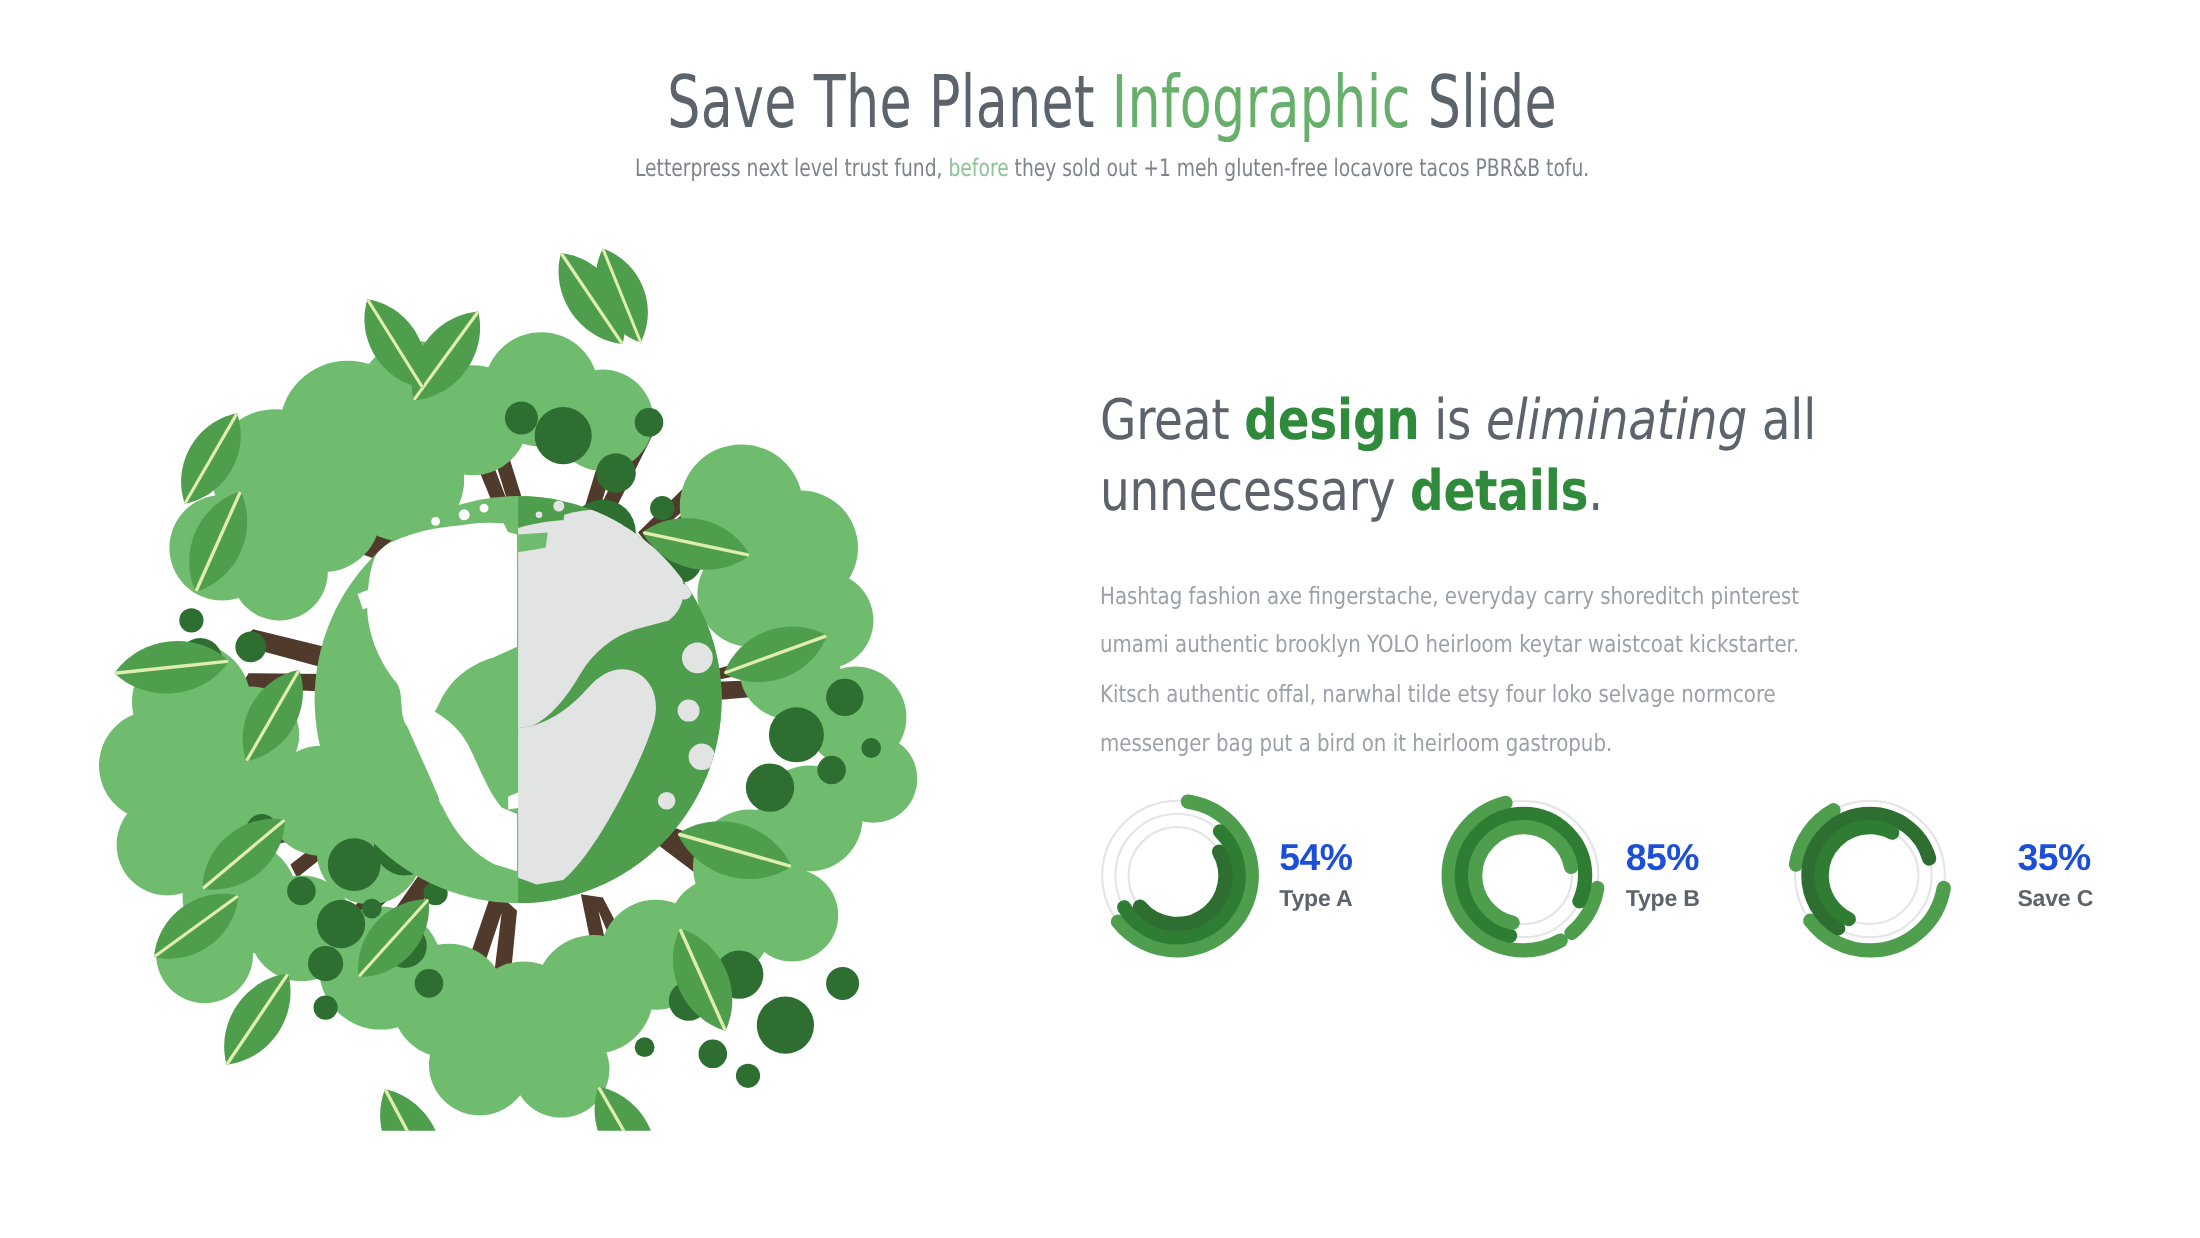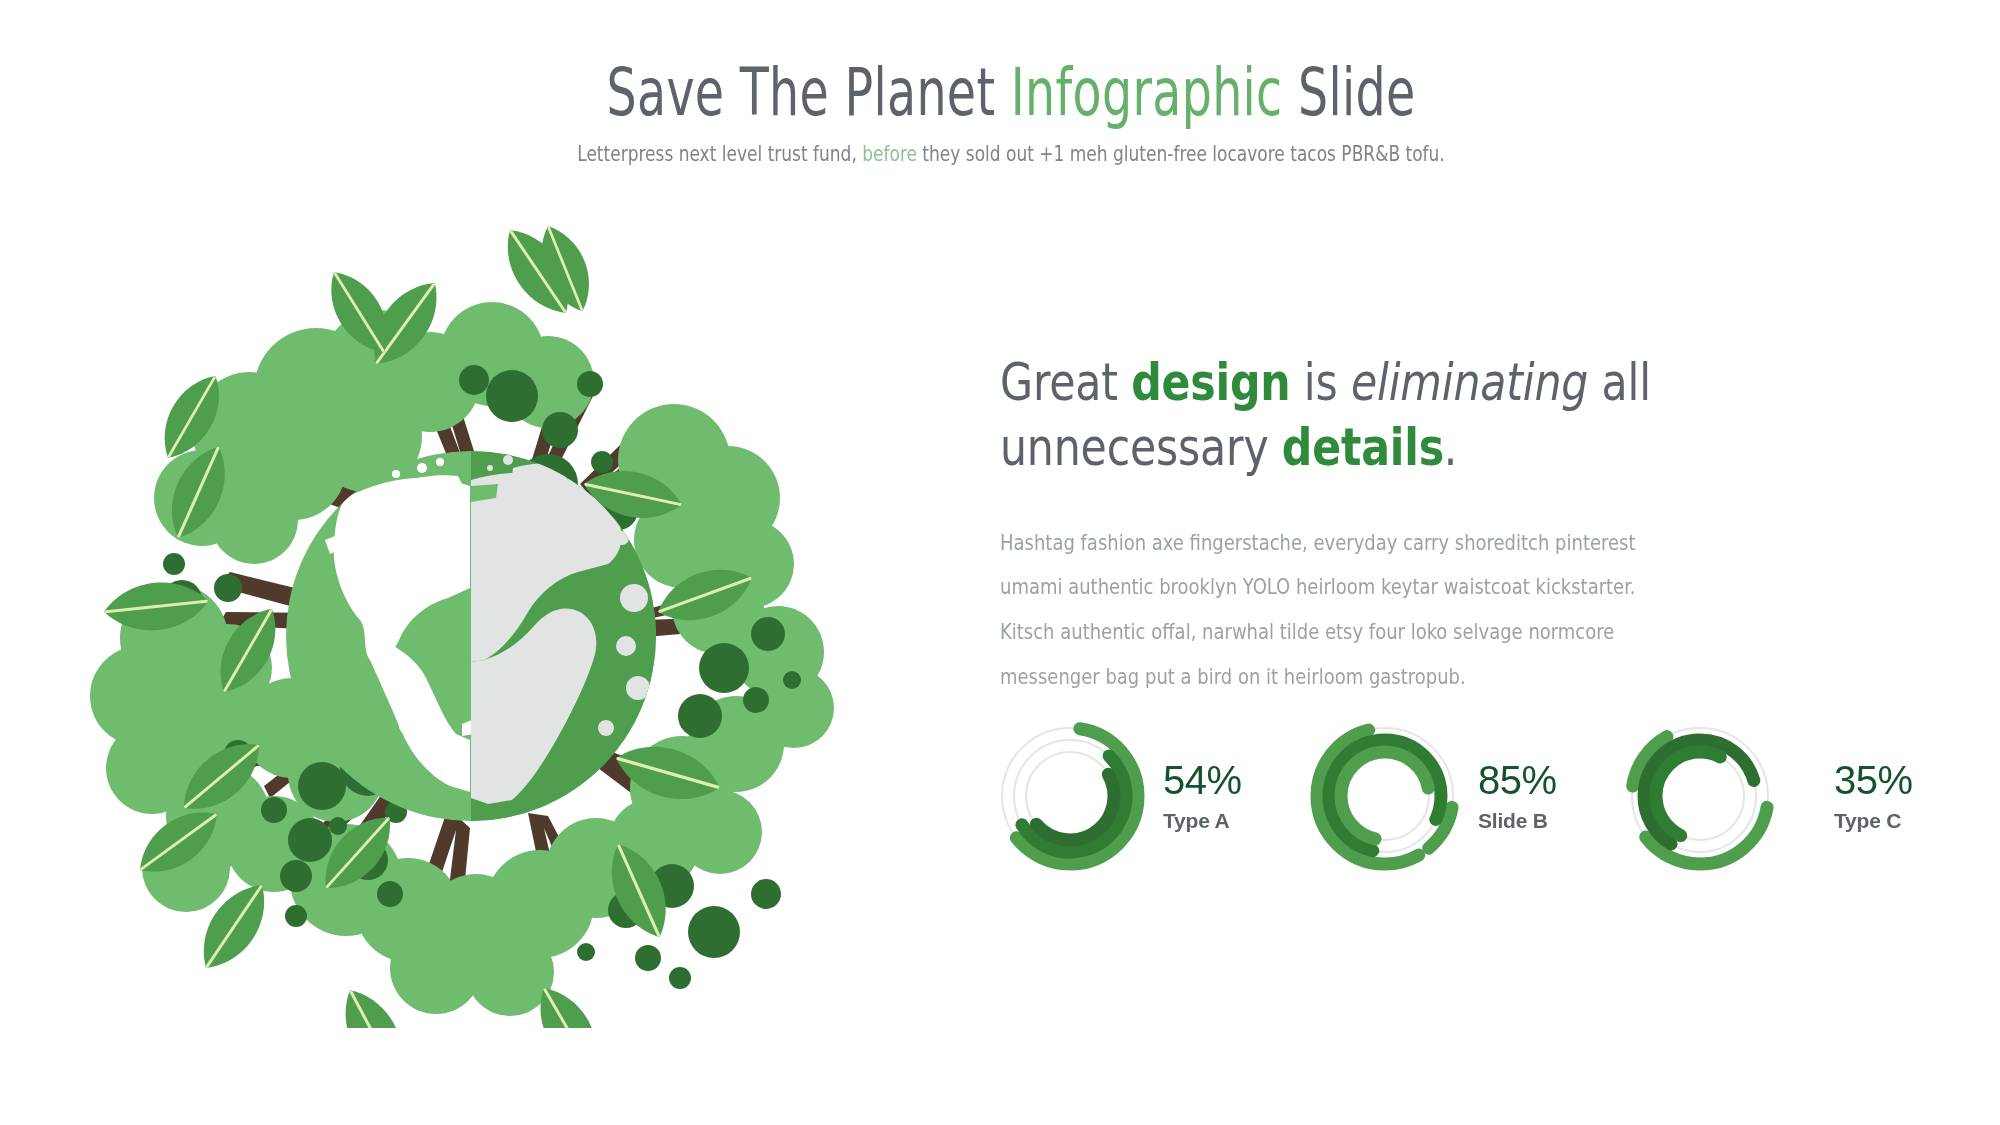--- a/index.html
+++ b/index.html
@@ -51,21 +51,21 @@
   .para div{white-space:nowrap;}
 
   
   .stats{position:absolute;left:995px;top:712px;width:920px;height:180px;}
   .stat{position:absolute;top:0;display:flex;align-items:center;height:168px;}
   .stat .rings{width:150px;height:150px;flex:0 0 150px;}
   .stat .rings svg{display:block;}
   .stat .txt{margin-left:18px;}
   .stat .pct{
     font-family:"Liberation Sans", sans-serif;
-    font-size:40px;font-weight:400;color:#14532d;line-height:1.06;
+    font-size:34px;font-weight:700;color:#1d4ed8;line-height:1.06;
     letter-spacing:-0.5px;
   }
   .stat .lbl{
     margin-top:8px;
     font-family:"Liberation Sans", sans-serif;
     font-size:21px;font-weight:700;color:#5c636b;letter-spacing:-0.2px;
   }
 </style>
 </head>
 <body>
@@ -370,21 +370,21 @@
             <circle cx="75" cy="75" r="68" stroke="#4e9e4e" stroke-width="13" stroke-dasharray="48 380" stroke-dashoffset="-118" transform="rotate(-90 75 75)"></circle>
 
             <circle cx="75" cy="75" r="56" stroke="#2f7d33" stroke-width="13" stroke-dasharray="276 76" stroke-dashoffset="-188" transform="rotate(-90 75 75)"></circle>
 
             <circle cx="75" cy="75" r="44" stroke="#4e9e4e" stroke-width="13" stroke-dasharray="190 87" stroke-dashoffset="-148" transform="rotate(-90 75 75)"></circle>
           </g>
         </svg>
       </div>
       <div class="txt">
         <div class="pct">85%</div>
-        <div class="lbl">Slide B</div>
+        <div class="lbl">Type B</div>
       </div>
     </div>
 
     <div class="stat" style="left:630px;gap:41px;">
       <div class="rings">
         <svg width="150" height="150" viewBox="0 0 150 150">
           <g fill="none" stroke-linecap="round">
             <circle cx="75" cy="75" r="68" stroke="#e4e6e6" stroke-width="2"></circle>
             <circle cx="75" cy="75" r="56" stroke="#e4e6e6" stroke-width="2"></circle>
             <circle cx="75" cy="75" r="44" stroke="#e4e6e6" stroke-width="2"></circle>
@@ -394,18 +394,18 @@
             <circle cx="75" cy="75" r="68" stroke="#4e9e4e" stroke-width="13" stroke-dasharray="62 366" stroke-dashoffset="-330" transform="rotate(-90 75 75)"></circle>
 
             <circle cx="75" cy="75" r="56" stroke="#2e6f31" stroke-width="13" stroke-dasharray="218 134" stroke-dashoffset="-206" transform="rotate(-90 75 75)"></circle>
 
             <circle cx="75" cy="75" r="44" stroke="#2f7d33" stroke-width="13" stroke-dasharray="140 137" stroke-dashoffset="-158" transform="rotate(-90 75 75)"></circle>
           </g>
         </svg>
       </div>
       <div class="txt">
         <div class="pct">35%</div>
-        <div class="lbl">Type C</div>
+        <div class="lbl">Save C</div>
       </div>
     </div>
 
   </div>
 </div>
 
 </body></html>

